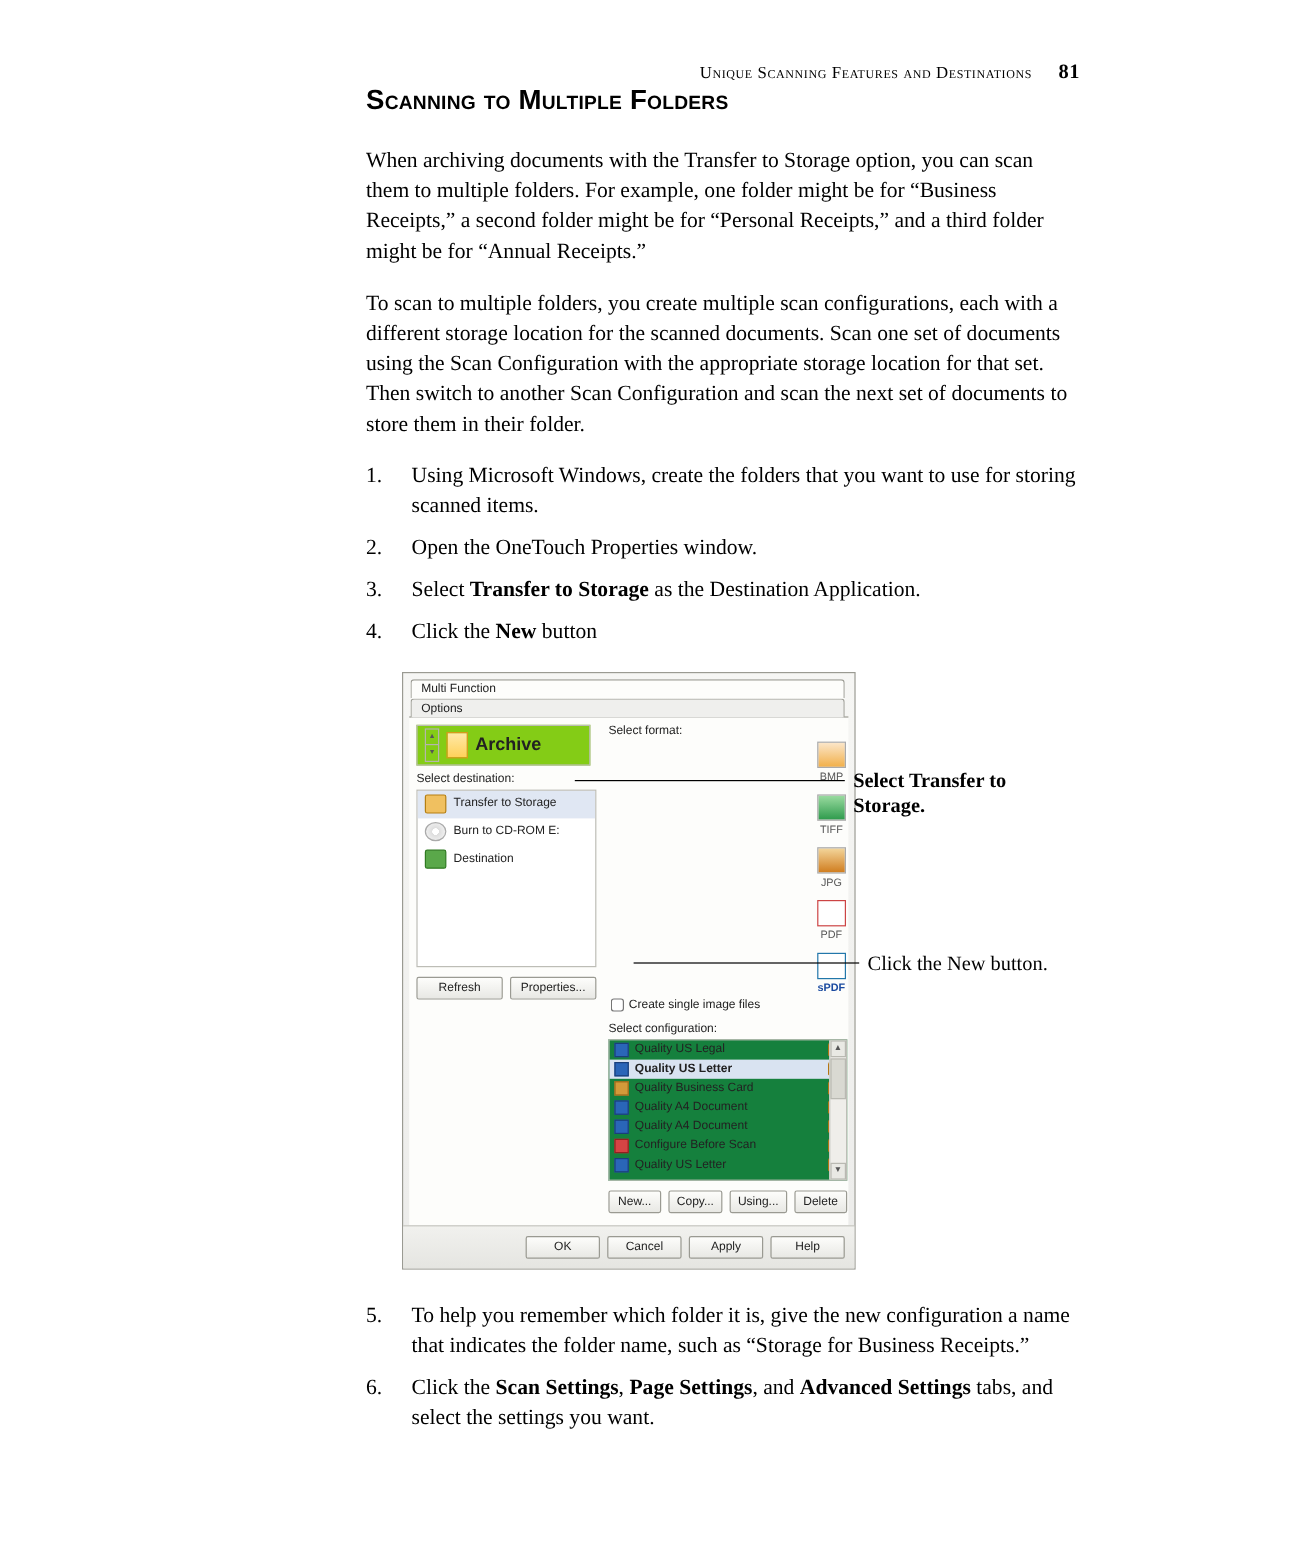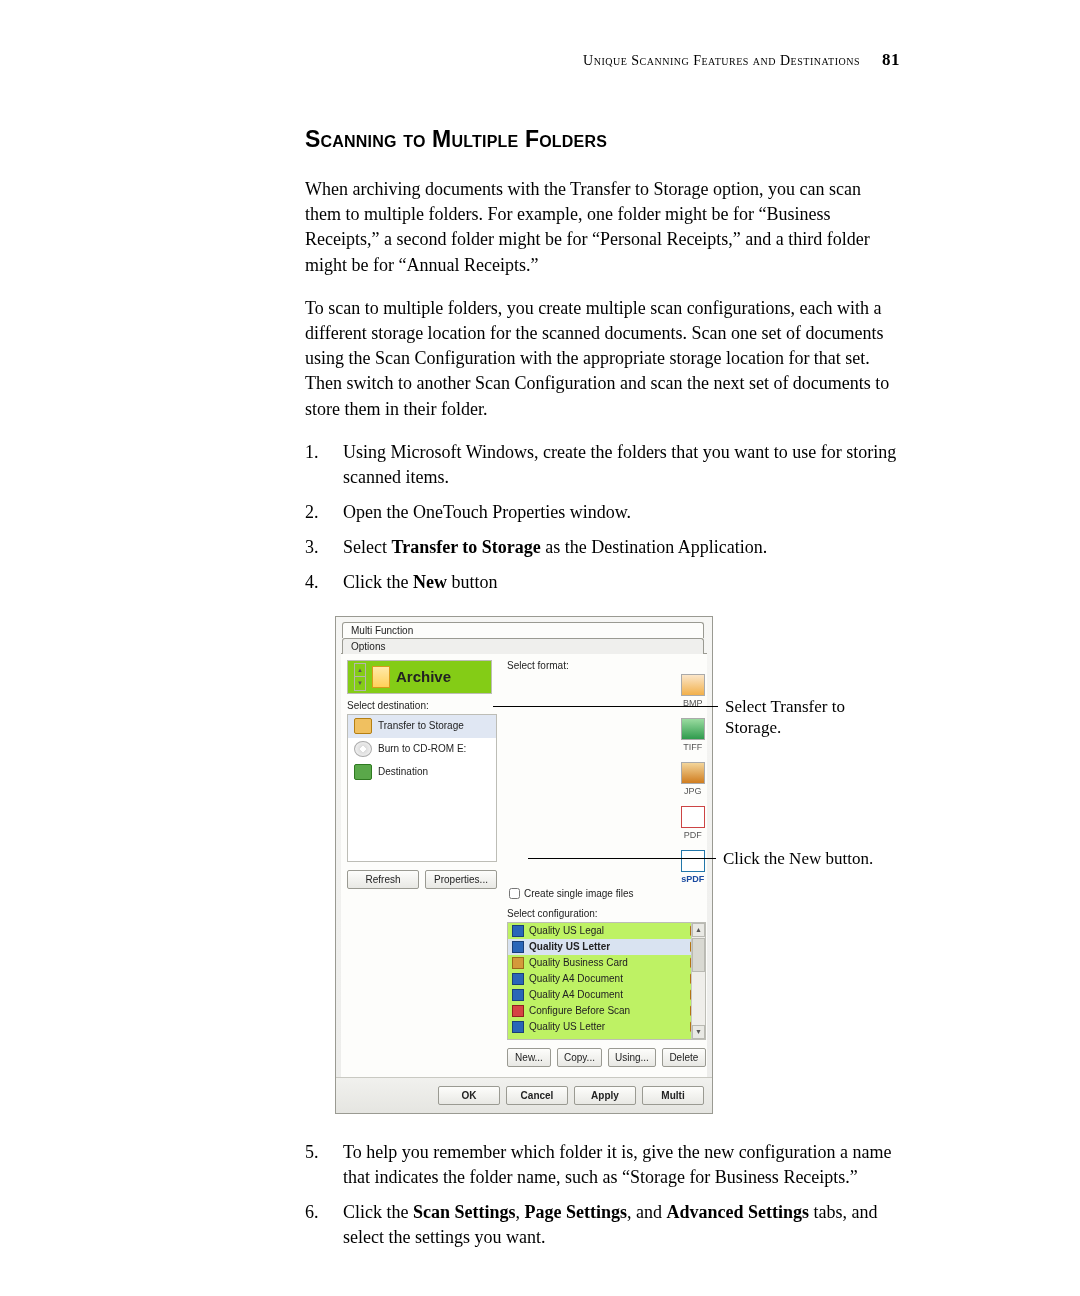--- a/index.html
+++ b/index.html
@@ -12,21 +12,20 @@
     position: relative;
   }
   .page {
     padding: 50px 180px 50px 305px;
     position: relative;
   }
   .running-header {
     font-size: 14px;
     letter-spacing: 0.5px;
     text-align: right;
-    margin-bottom: 56px;
     font-family: Georgia, serif;
   }
   .running-header .pnum {
     font-weight: bold;
     font-size: 17px;
     margin-left: 18px;
   }
   .running-header .sc { font-variant: small-caps; }
   h1.section {
     font-size: 23px;
@@ -197,21 +196,21 @@
   .fmt .nm{font-size:9px;color:#555;}
   .fmt.sel .nm{color:#1a4aa0;font-weight:bold;}
   .check-row{
     font-size:10px;
     padding:3px 2px;
     display:flex; align-items:center; gap:4px;
   }
   .check-row input{width:11px;height:11px;}
   .cfg-list {
     border:1px solid #bdbdb6;
-    background:#bef264;
+    background:#15803d;
     height: 118px;
     position: relative;
   }
   .cfg-row {
     display:flex;
     align-items:center;
     padding: 2px 4px;
     font-size:10px;
     gap: 5px;
     justify-content: space-between;
@@ -242,21 +241,20 @@
     display:inline-flex;align-items:center;justify-content:center;
   }
   .winbtn.wide{min-width:72px;}
   .bottom-bar{
     display:flex;
     justify-content:flex-end;
     gap:6px;
     padding: 8px 8px 8px 8px;
     border-top:1px solid #c9c9c2;
     background:linear-gradient(#f1f1ee,#e5e5e1);
-    font-weight:bold;
   }
   .bottom-bar .winbtn{min-width:62px;}
 
   
   .callout {
     position: absolute;
     font-family: Georgia, serif;
     font-size: 17px;
     color: #000;
     line-height: 1.25;
@@ -424,25 +422,25 @@
               <div class="winbtn">Using...</div>
               <div class="winbtn">Delete</div>
             </div>
           </div>
         </div>
       </div>
       <div class="bottom-bar">
         <div class="winbtn">OK</div>
         <div class="winbtn">Cancel</div>
         <div class="winbtn">Apply</div>
-        <div class="winbtn">Multi</div>
+        <div class="winbtn">Help</div>
       </div>
     </div>
 
-    <div class="callout" style="left:390px; top:80px; width:160px;">
+    <div class="callout" style="left:376px; top:80px; width:160px;font-weight:bold;">
       <div class="line" style="left:-232px; top:10px; width:225px;"></div>
       <span>Select Transfer to Storage.</span>
     </div>
     <div class="callout" style="left:388px; top:232px; width:200px;">
       <div class="line" style="left:-195px; top:10px; width:188px;"></div>
       <span>Click the New button.</span>
     </div>
   </div>
 
   <ol class="steps" start="5" style="counter-reset: step 4;">

